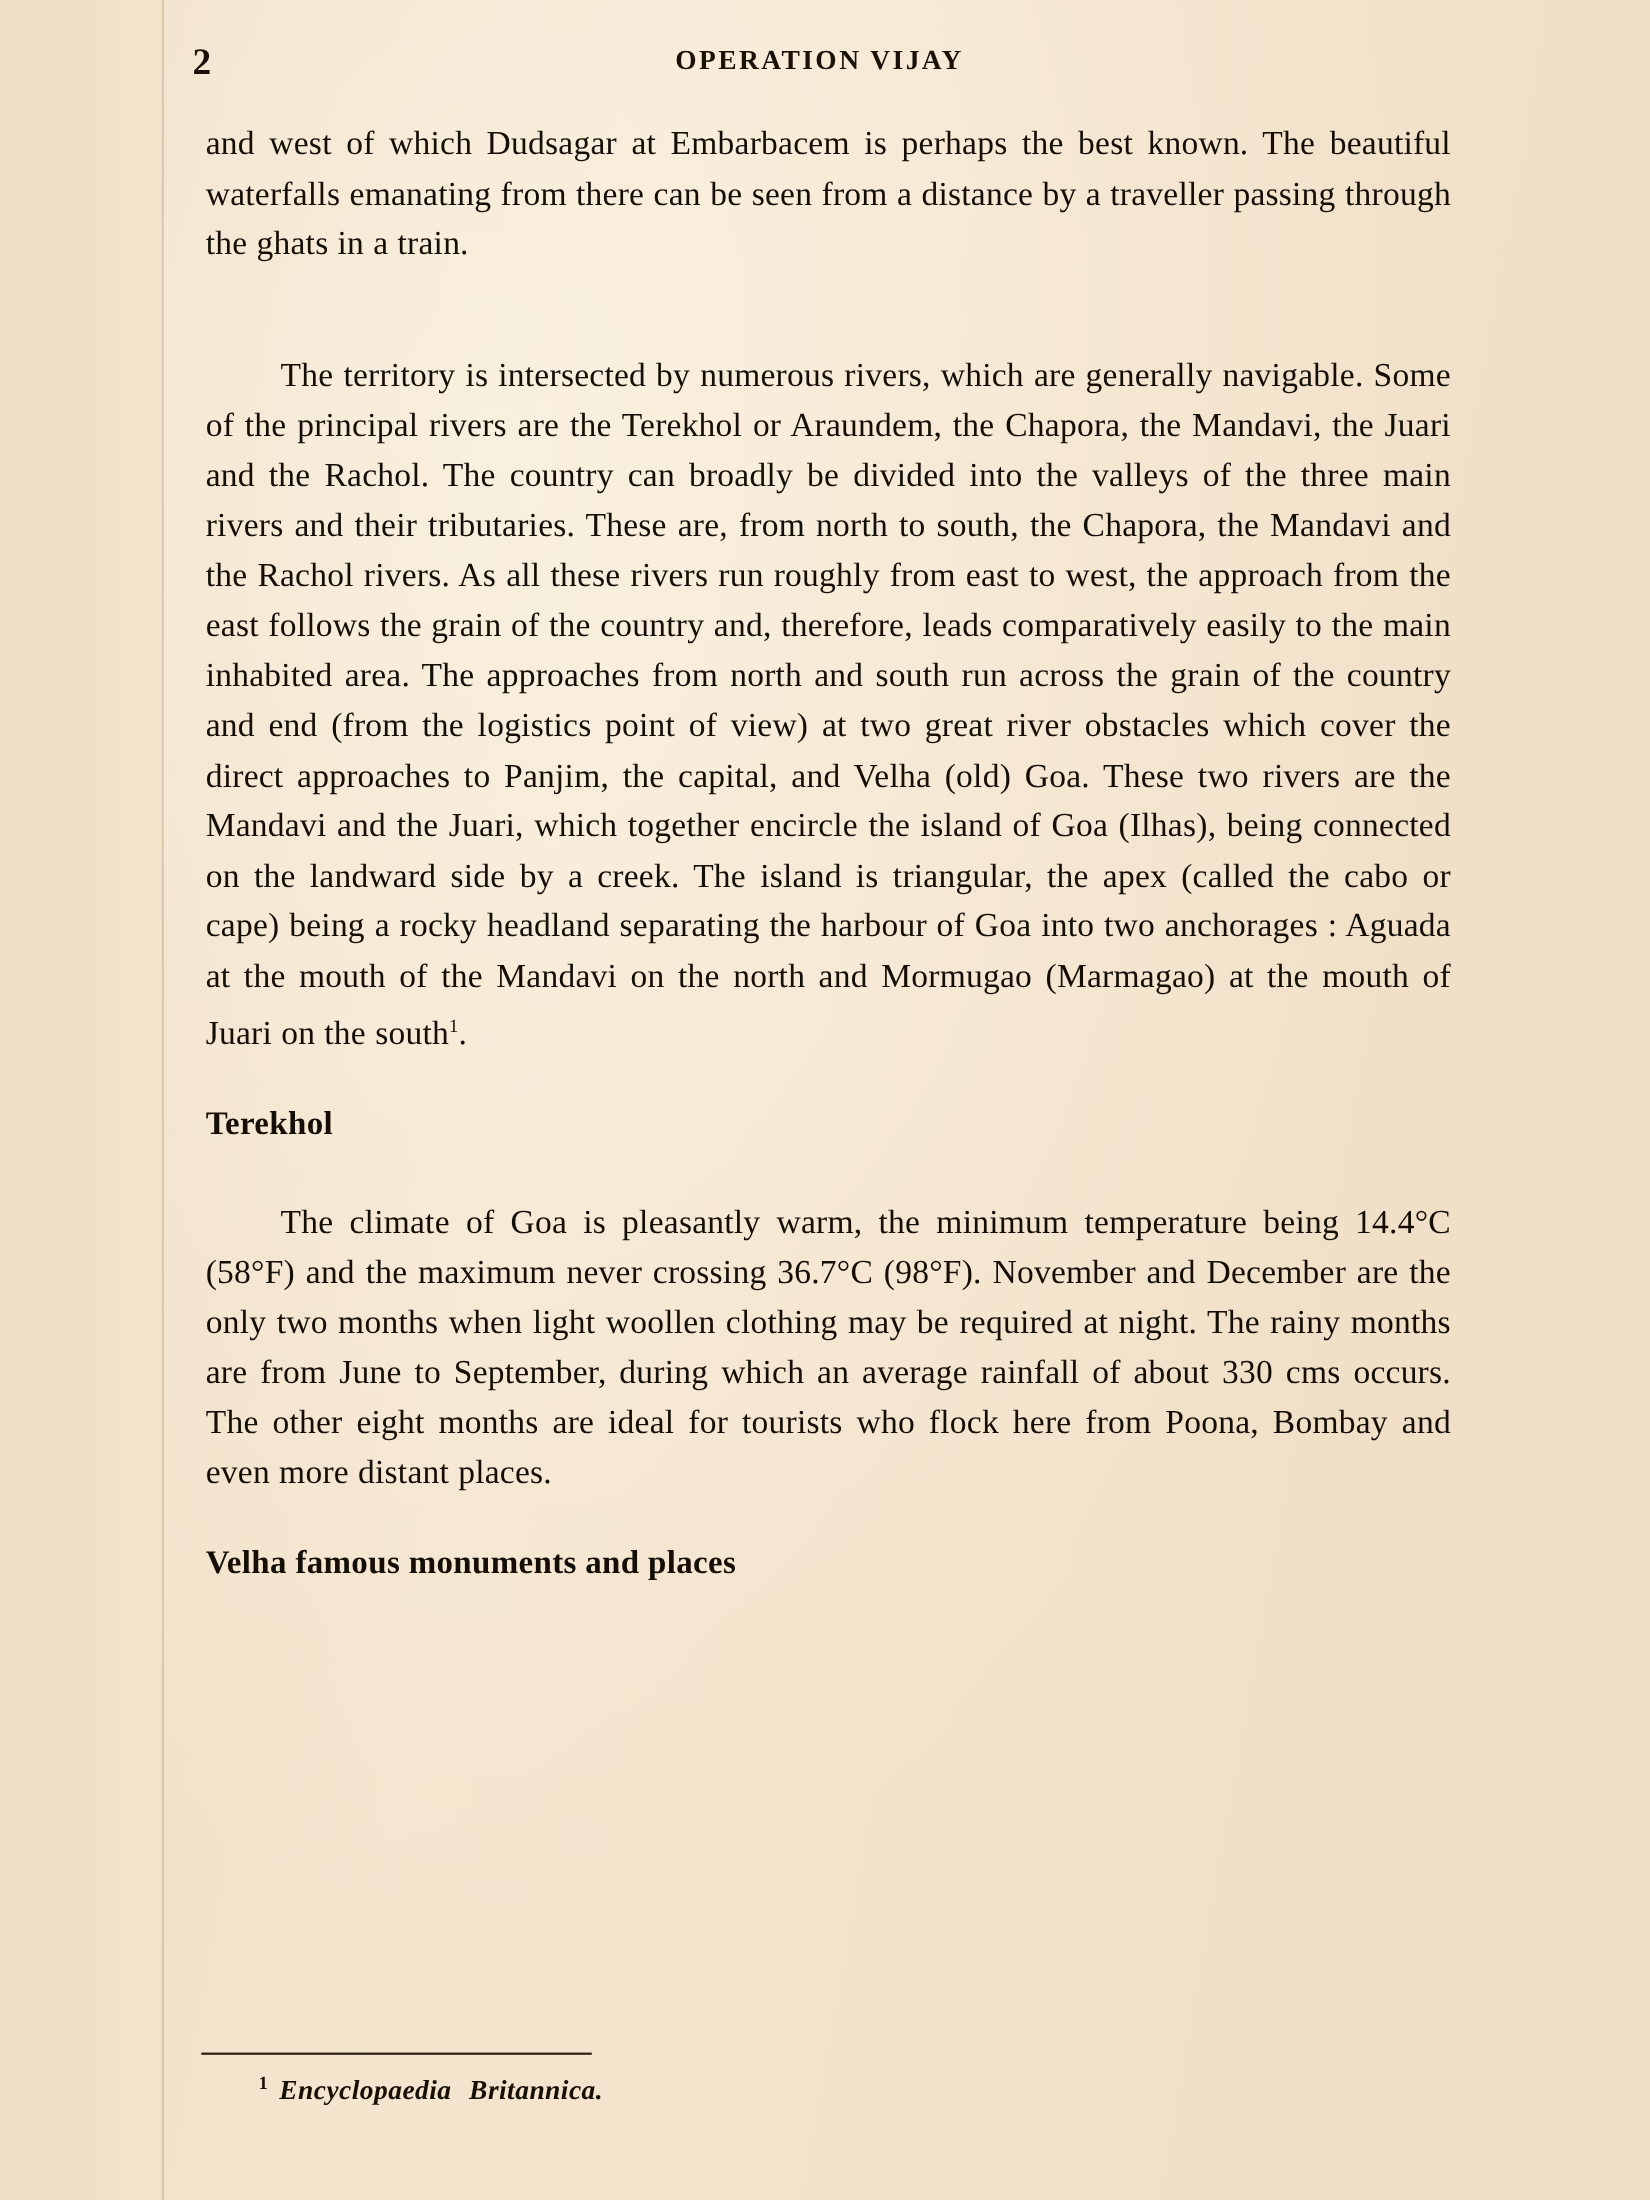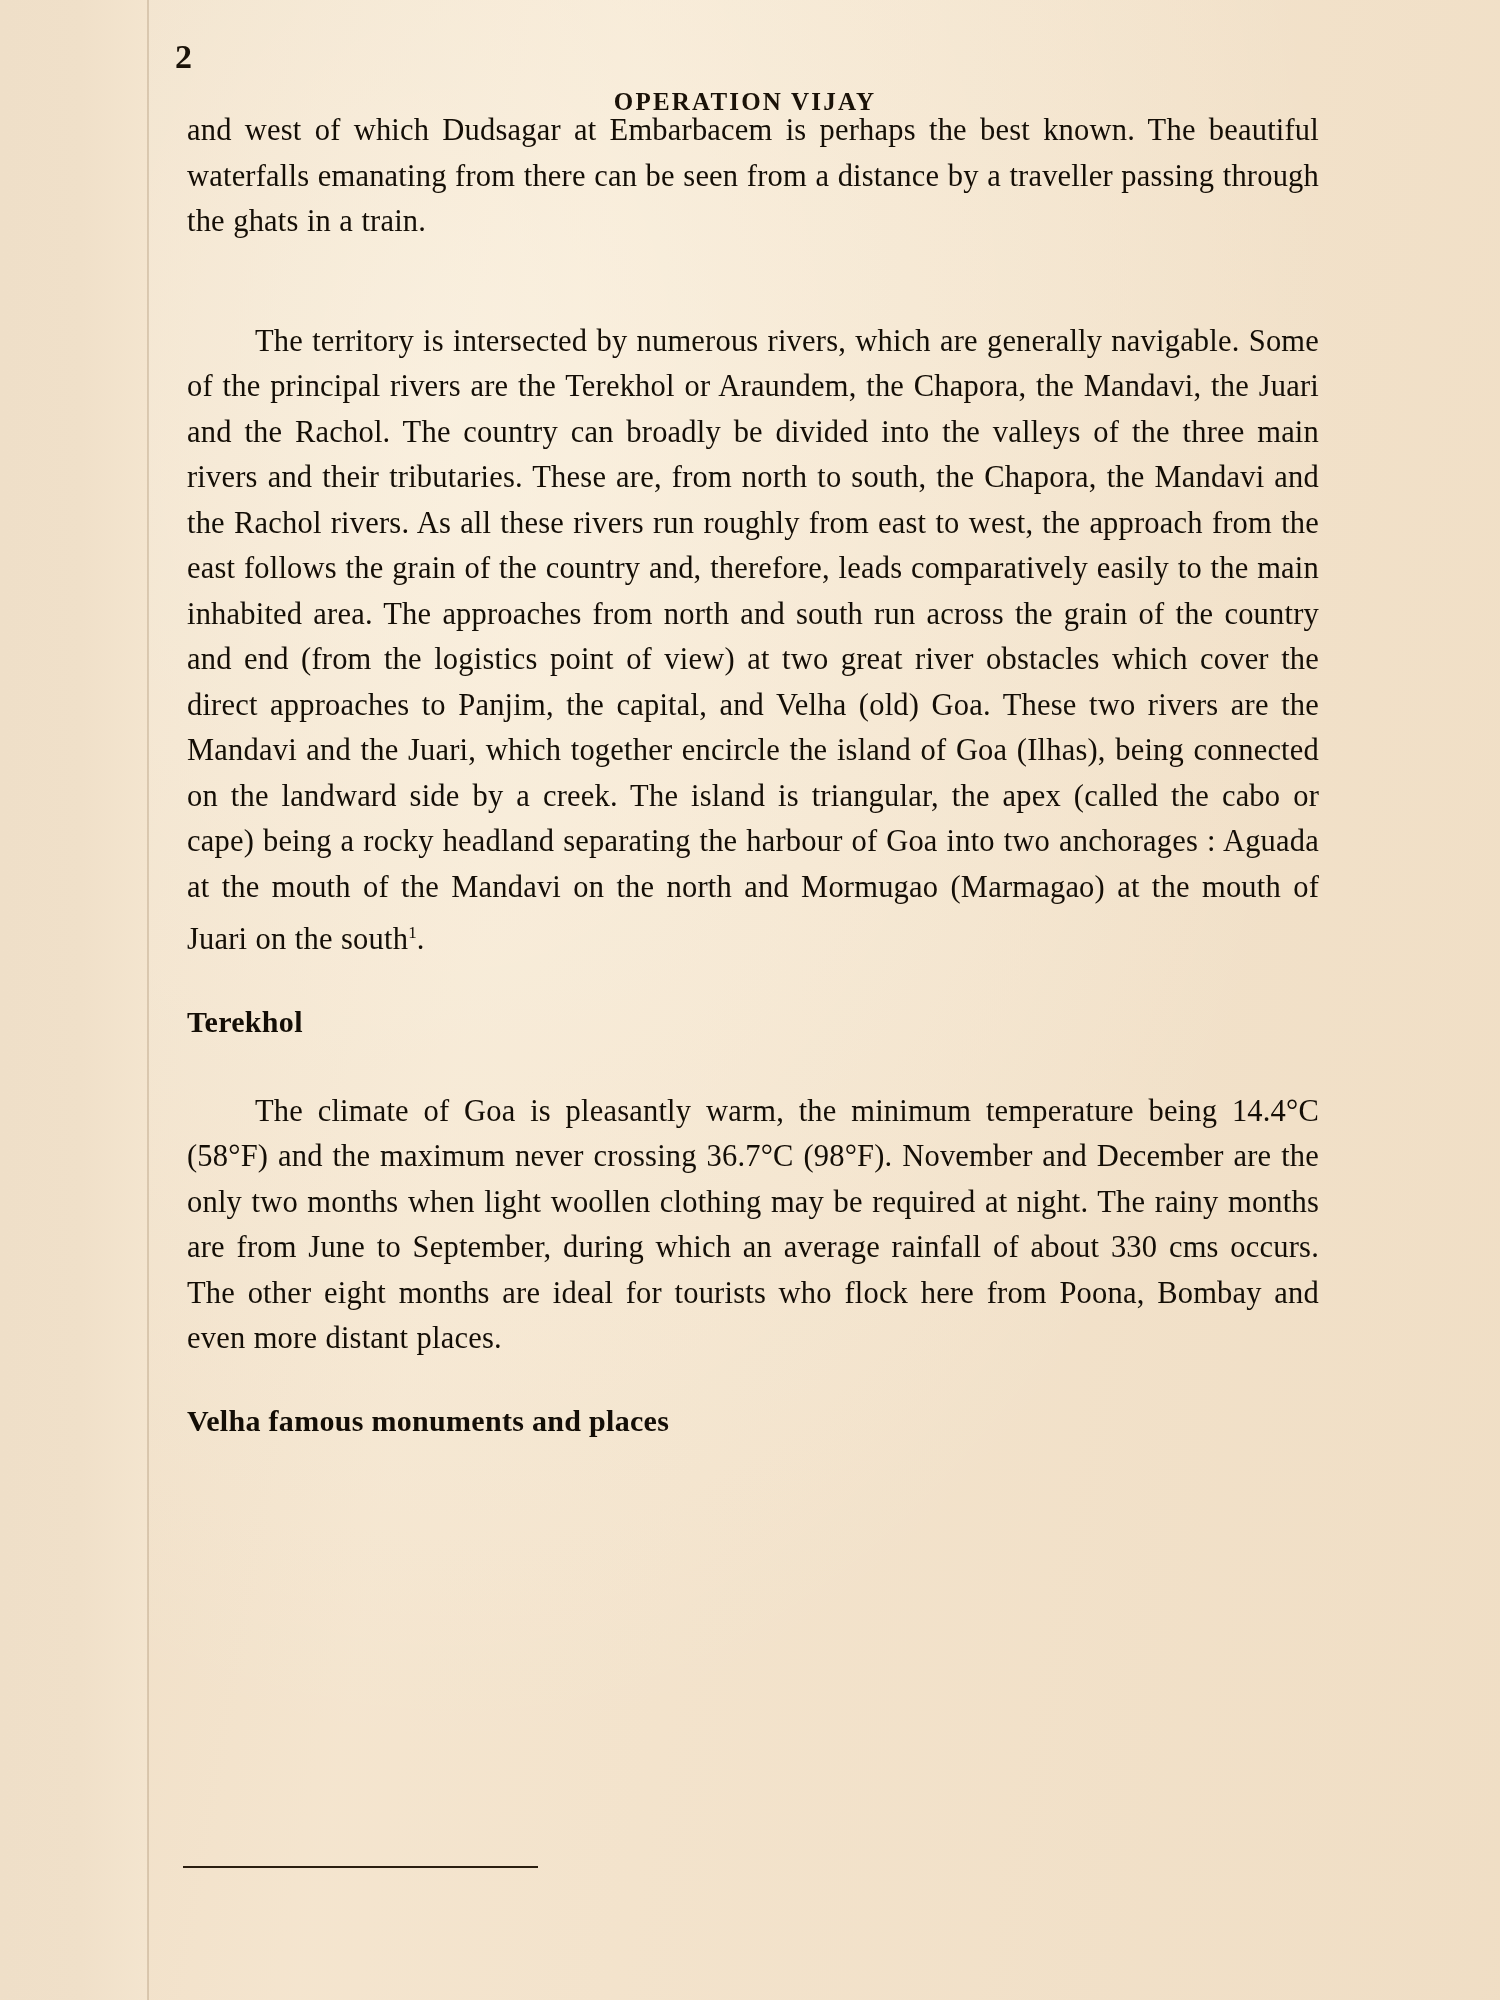--- a/index.html
+++ b/index.html
@@ -70,21 +70,20 @@
   .runtitle {
     position: absolute;
     left: 0;
     top: 4px;
     width: 1140px;
     text-align: center;
     font-size: 25px;
     font-weight: bold;
     letter-spacing: 2.2px;
     color: #1a1208;
-    margin-top: 46px;
   }
 
   
   .body {
     position: absolute;
     top: 108px;
     left: 12px;
     width: 1132px;
     color: #140e06;
   }
@@ -181,16 +180,17 @@
 
       <h2 class="subhead">Velha famous monuments and places</h2>
 
       <div class="gap-after-head"></div>
 
 
     </div>
 
     <div class="footnote-wrap">
       <div class="footrule"></div>
+      <div class="footnote"><span class="fnmark">1</span><span>Encyclopaedia</span><span class="fn-gap"></span><span>Britannica.</span></div>
     </div>
 
   </div>
 </div>
 
 </body></html>

